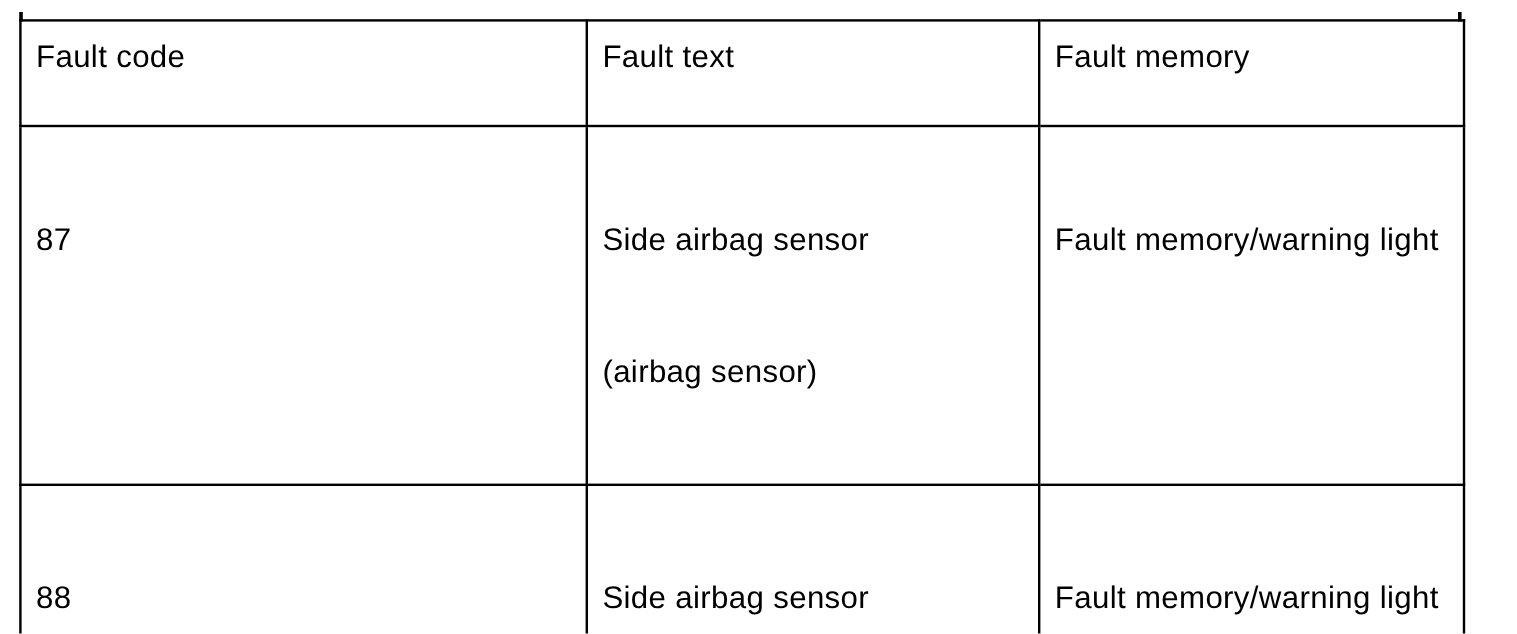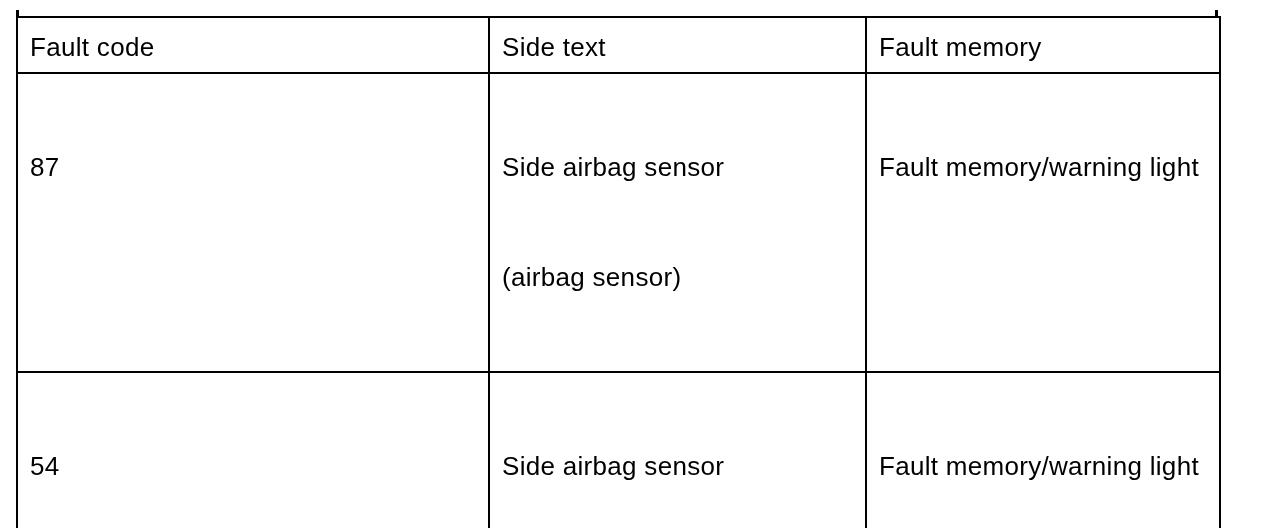--- a/index.html
+++ b/index.html
@@ -32,21 +32,21 @@
     text-align: left;
     font-weight: normal;
     font-size: 26px;
     line-height: 32px;
     letter-spacing: 0.3px;
     padding: 13px 10px 0 12px;
     white-space: pre-wrap;
     overflow: hidden;
   }
   .fault-table td { }
-  .fault-table thead tr { height: 56px; }
+  .fault-table thead tr { height: 88px; }
   .fault-table tr.row-h119 { height: 119px; }
   .fault-table p { margin: 0 0 14px 0; }
   .corner-tick {
     position: absolute;
     top: 10px;
     width: 3px;
     height: 8px;
     background: #000;
   }
   .tick-left  { left: 16px; }
@@ -60,40 +60,40 @@
 
 <table class="fault-table">
   <colgroup>
     <col style="width:472px">
     <col style="width:377px">
     <col style="width:354px">
   </colgroup>
   <thead>
     <tr>
       <th>Fault code</th>
-      <th>Side text</th>
+      <th>Fault text</th>
       <th>Fault memory</th>
     </tr>
   </thead>
   <tbody>
     <tr class="row-h119">
       <td>
         <p>87</p>
       </td>
       <td>
         <p>Side airbag sensor</p>
         <p>(airbag sensor)</p>
       </td>
       <td>
         <p>Fault memory/warning light</p>
       </td>
     </tr>
     <tr class="row-h119">
       <td>
-        <p>54</p>
+        <p>88</p>
       </td>
       <td>
         <p>Side airbag sensor</p>
         
       </td>
       <td>
         <p>Fault memory/warning light</p>
       </td>
     </tr>
 

